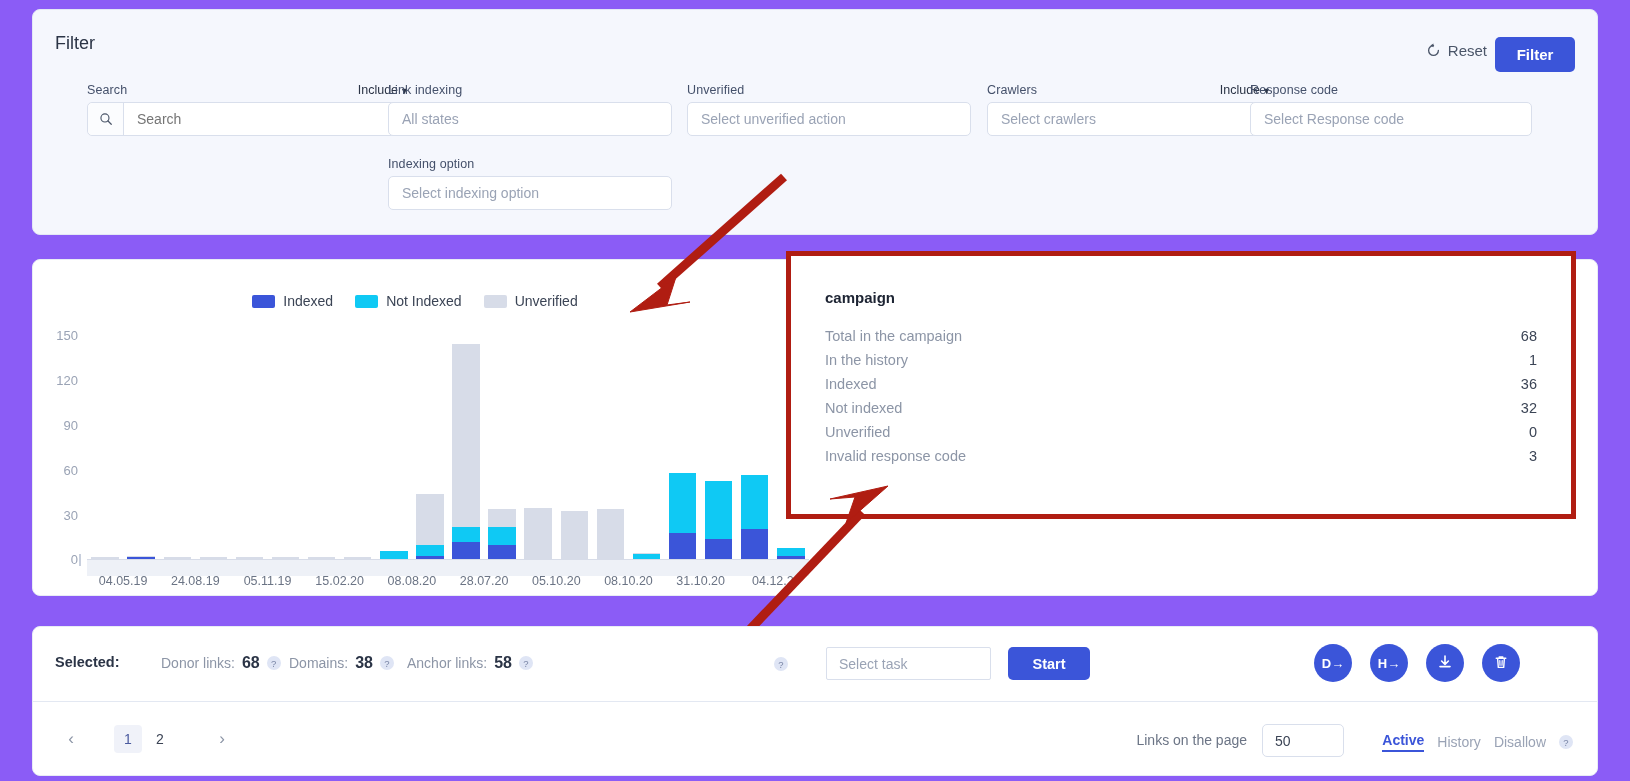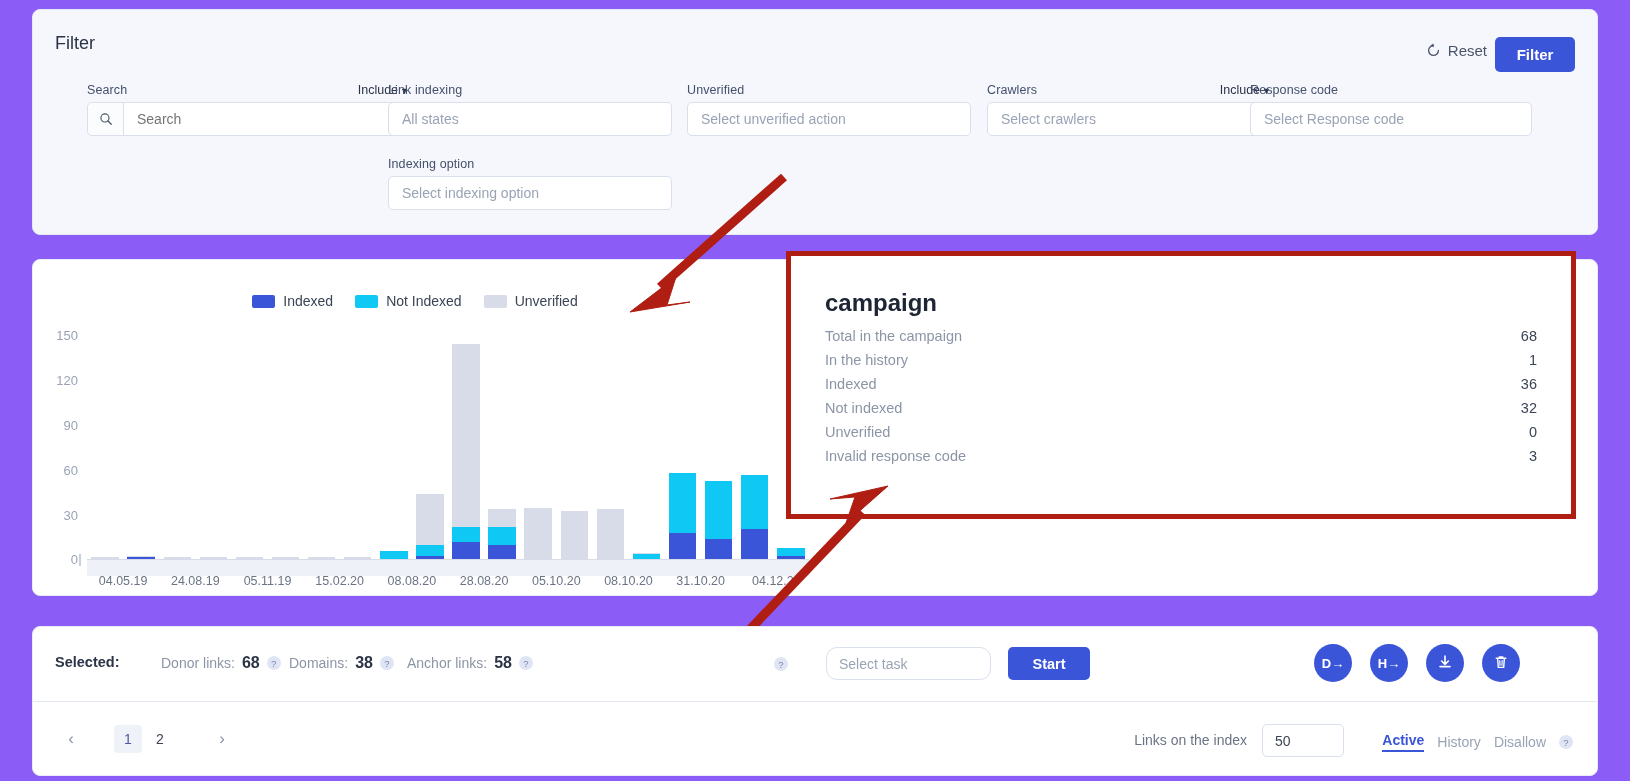--- a/index.html
+++ b/index.html
@@ -103,21 +103,21 @@
   .ylabel-zero { position:absolute; right:100%; margin-right:9px; bottom:-7px; font-size:13px; color:#9aa3b5;}
   .chart-left-tick { position:absolute; left:-8px; bottom:-6px; width:7px; height:12px; border-left:2px solid #c8cfdd; }
 
   
   .campaign-box {
     position:absolute; left:786px; top:251px; width:790px; height:268px;
     border: 5px solid #b01d12; background:#fff;
   }
   .campaign-inner { position:absolute; left:0; top:0; right:0; bottom:0; background:#fff; }
   .campaign-title {
-    position:absolute; left:34px; top:33px; font-size:24px; font-weight:700; color:#1d2433;
+    position:absolute; left:34px; top:33px; font-size:15px; font-weight:700; color:#1d2433;
   }
   .camp-rows { position:absolute; left:34px; right:34px; top:68px; }
   .camp-row {
     display:flex; justify-content:space-between; align-items:center;
     height: 24px; margin-bottom: 0px; font-size:14.5px;
   }
   .camp-label { color:#8c95a6; }
   .camp-value { color:#3b4455; }
 
   
@@ -132,21 +132,21 @@
   .sel-label { position:absolute; left:22px; top:27px; font-size:14.5px; font-weight:700; color:#2b3446; }
   .stat { position:absolute; top:27px; display:flex; align-items:center; gap:7px; font-size:14px; }
   .stat .k { color:#8c95a6; }
   .stat .v { color:#2b3446; font-weight:700; font-size:16px; }
   .qmark {
     width:14px;height:14px;border-radius:50%;background:#dfe5f5;color:#7a86a6;
     font-size:9.5px;display:flex;align-items:center;justify-content:center;cursor:pointer;
   }
   .task-select {
     position:absolute; left:793px; top:20px; width:165px; height:33px;
-    border:1px solid #d9dfec; border-radius:11px; background:#fff;
+    border:1px solid #d9dfec; border-radius:2px; background:#fff;
     display:flex; align-items:center; padding:0 12px; font-size:14px; color:#9aa3b5; cursor:pointer;
   }
   .start-btn {
     position:absolute; left:975px; top:20px; width:82px; height:33px; border-radius:5px;
     background:#3b55d9; color:#fff; border:none; font-size:14.5px; font-weight:700; cursor:pointer;
     font-family:"Liberation Sans", sans-serif;
   }
   .round-btn {
     position:absolute; top:17px; width:38px; height:38px; border-radius:50%;
     background:#3b55d9; color:#fff; border:none; cursor:pointer;
@@ -406,21 +406,21 @@
     <span class="ytick" style="top: 0%;">150</span>
         <span class="ytick" style="top: 20%;">120</span>
         <span class="ytick" style="top: 40%;">90</span>
         <span class="ytick" style="top: 60%;">60</span>
         <span class="ytick" style="top: 80%;">30</span>
         <span class="xtick" style="left: 5%;">04.05.19</span>
         <span class="xtick" style="left: 15%;">24.08.19</span>
         <span class="xtick" style="left: 25%;">05.11.19</span>
         <span class="xtick" style="left: 35%;">15.02.20</span>
         <span class="xtick" style="left: 45%;">08.08.20</span>
-        <span class="xtick" style="left: 55%;">28.08.20</span>
+        <span class="xtick" style="left: 55%;">28.07.20</span>
         <span class="xtick" style="left: 65%;">05.10.20</span>
         <span class="xtick" style="left: 75%;">08.10.20</span>
         <span class="xtick" style="left: 85%;">31.10.20</span>
         <span class="xtick" style="left: 95%;">04.12.2</span>
       </div>
   </div>
 
   <div class="campaign-box">
     <div class="campaign-inner">
       <div class="campaign-title">campaign</div>
@@ -520,21 +520,21 @@
     </div>
 
     <div class="divider"></div>
 
     <div class="pager">
       <span class="pg-arrow" style="left:24px;">‹</span>
       <span class="pg-num active" style="left:81px;">1</span>
       <span class="pg-num idle" style="left:113px;">2</span>
       <span class="pg-arrow" style="left:175px;">›</span>
 
-      <span class="links-label">Links on the index</span>
+      <span class="links-label">Links on the page</span>
       <div class="perpage">
         <span>50</span>
         <span class="select-caret"></span>
       </div>
 
       <div class="tabs">
         <span class="tab-active">Active</span>
         <span class="tab-idle">History</span>
         <span class="tab-idle">Disallow</span>
         <span class="qmark">?</span>

